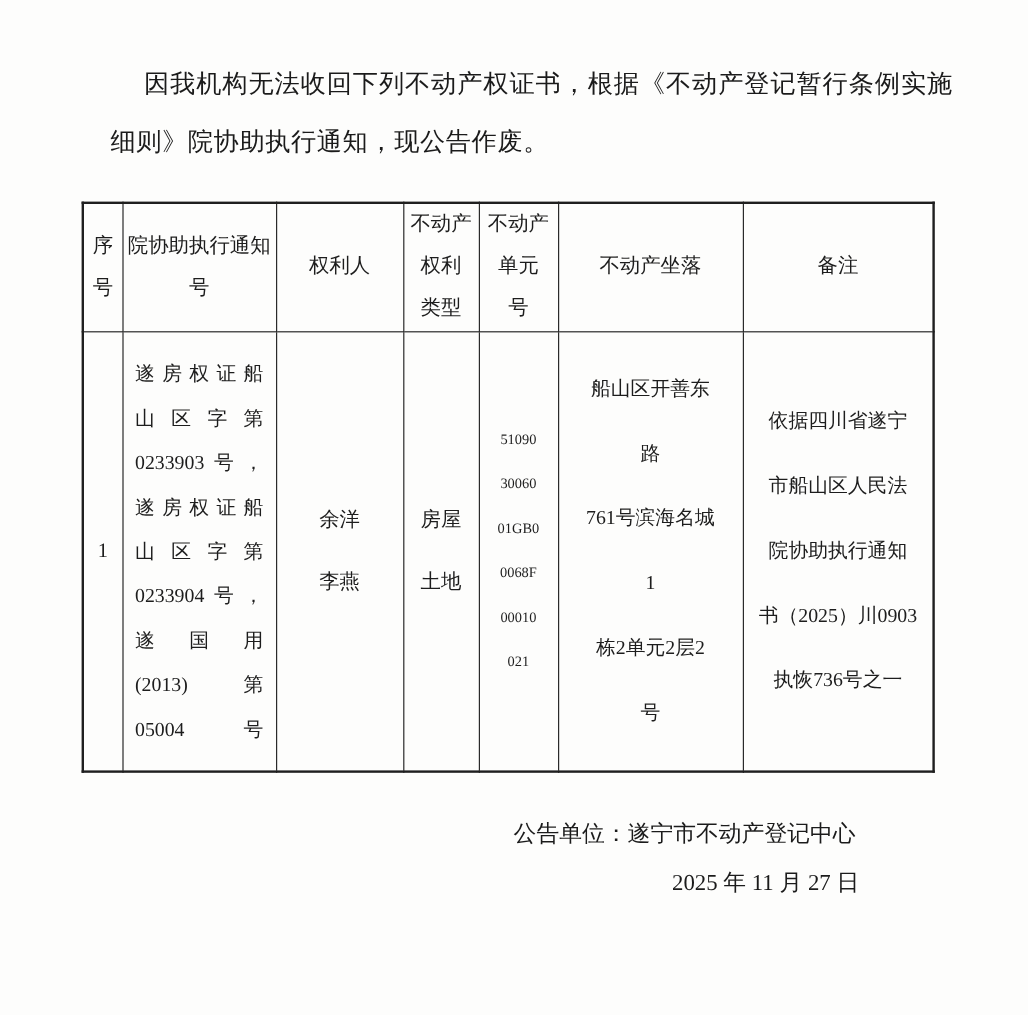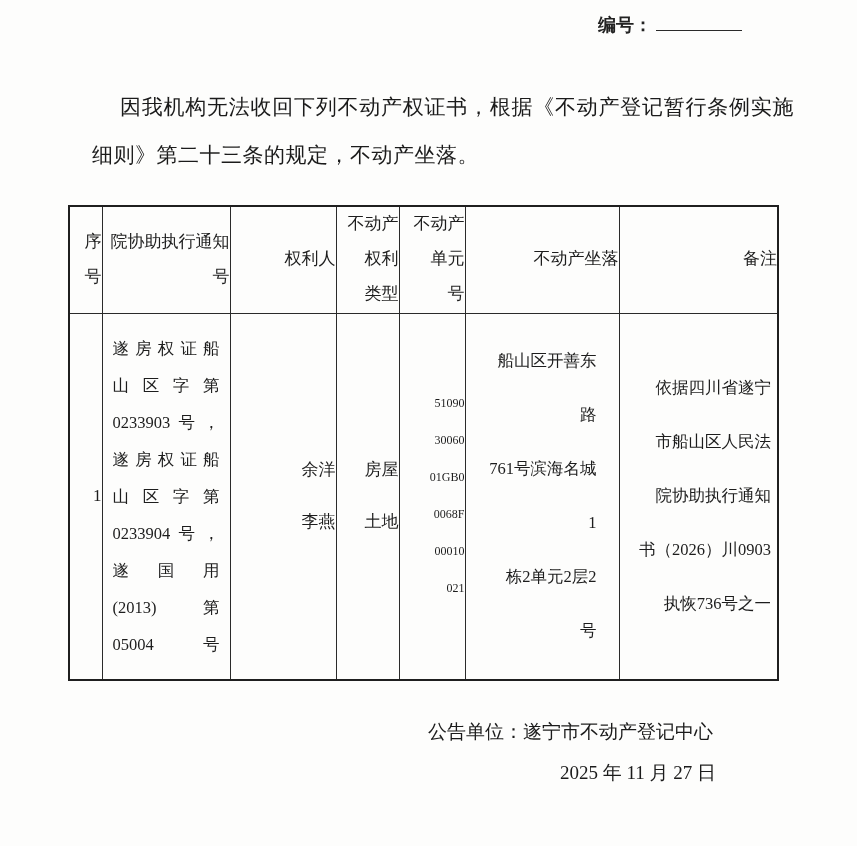--- a/index.html
+++ b/index.html
@@ -45,21 +45,21 @@
     margin:26px 0 0 68px;
     width:709px;
     border-collapse:collapse;
     table-layout:fixed;
     border:2.5px solid #1f1f1f;
     font-size:16px;
     color:#1d1d1d;
   }
   .cert-table th, .cert-table td {
     border:1.6px solid #2a2a2a;
-    text-align:right;
+    text-align:center;
     vertical-align:middle;
     padding:0;
     font-weight:normal;
     white-space:pre-line;
   }
   .cert-table thead tr { height:107px; }
   .cert-table tbody tr { height:333px; }
   .cert-table th { font-size:17px; line-height:2.05; }
   td.cell-index { font-size:17px; }
   td.cell-cert {
@@ -83,25 +83,22 @@
     padding-left:512px;
     font-size:19px; color:#1b1b1b;margin-left:48px;
   }
 </style>
 </head>
 <body>
 
 <div class="page">
 
 
-  <div class="serial-row">
-    <span>编号：</span><span class="serial-line"></span>
-  </div>
 
-  <p class="body-par">因我机构无法收回下列不动产权证书，根据《不动产登记暂行条例实施细则》第二十三条的规定，不动产坐落。</p>
+  <p class="body-par">因我机构无法收回下列不动产权证书，根据《不动产登记暂行条例实施细则》院协助执行通知，现公告作废。</p>
 
   <table class="cert-table">
     <colgroup>
       <col style="width:33px">
       <col style="width:128px">
       <col style="width:106px">
       <col style="width:63px">
       <col style="width:66px">
       <col style="width:154px">
       <col style="width:159px">
@@ -145,21 +142,21 @@
 0068F
 00010
 021</td>
         <td class="cell-loc">船山区开善东路
 761号滨海名城1
 栋2单元2层2
 号</td>
         <td class="cell-remark">依据四川省遂宁
 市船山区人民法
 院协助执行通知
-书（2026）川0903
+书（2025）川0903
 执恢736号之一</td>
       </tr>
     </tbody>
   </table>
 
   <div class="footer-issuer">
     <span>公告单位：</span><span>遂宁市不动产登记中心</span>
   </div>
   <div class="footer-date">2025 年 11 月 27 日</div>
 

